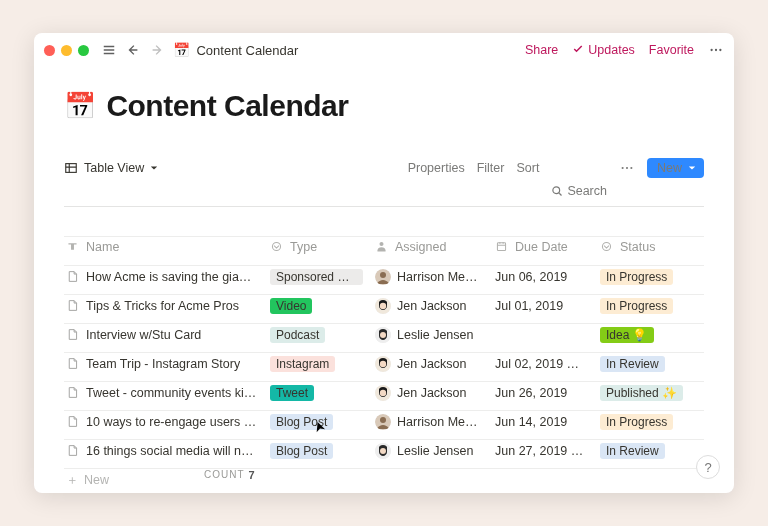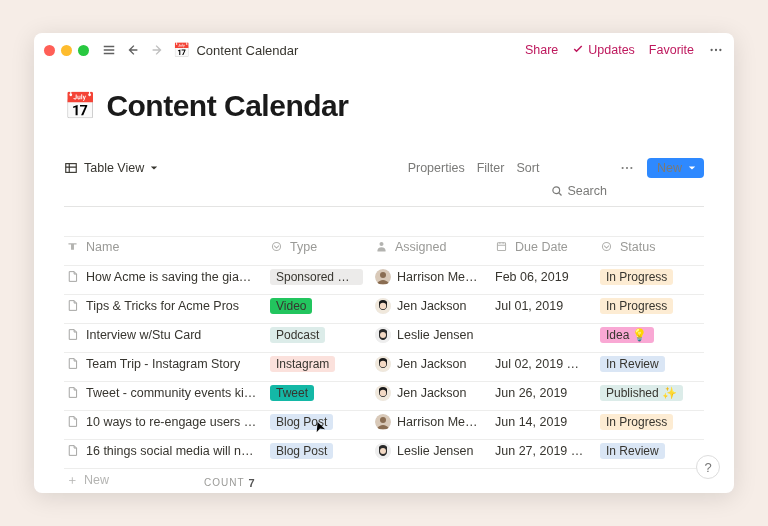--- a/index.html
+++ b/index.html
@@ -64,21 +64,21 @@
     display: inline-block; padding: 1px 6px; border-radius: 3px; font-size: 12px;
     max-width: 100%; overflow: hidden; text-overflow: ellipsis; white-space: nowrap;
   }
   .avatar {
     width: 16px; height: 16px; border-radius: 50%; flex: 0 0 auto;
     background: #eee; display: inline-flex; align-items: center; justify-content: center;
     overflow: hidden;
   }
   .avatar svg { width: 16px; height: 16px; }
   .tfoot-new { color: #b4b4b2; }
-  .tfoot-count { display: flex; justify-content: flex-start; padding-left: 140px; color: #9a9a97; font-size: 10px; letter-spacing: 1px; margin-top: 8px; }
+  .tfoot-count { display: flex; justify-content: flex-start; padding-left: 140px; color: #9a9a97; font-size: 10px; letter-spacing: 1px; }
   .tfoot-count b { color: #555; font-weight: 600; margin-left: 4px; letter-spacing: 0; font-size: 11px; }
 
   .help-btn {
     position: absolute; right: 14px; bottom: 14px;
     width: 24px; height: 24px; border-radius: 50%; border: 1px solid #ddd;
     display: flex; align-items: center; justify-content: center;
     color: #777; font-size: 13px; background: #fff;
   }
 
   .cursor { position: absolute; left: 279px; top: 386px; font-size: 14px; color: #000; }
@@ -233,21 +233,21 @@
               <span class="avatar">
                 <svg viewBox="0 0 16 16">
                   <circle cx="8" cy="8" r="8" fill="#d9c9b8"></circle>
                   <circle cx="8" cy="6" r="3" fill="#8a6d52"></circle>
                   <path d="M2 15c1-3 4-4 6-4s5 1 6 4" fill="#8a6d52"></path>
                 </svg>
               </span>
               <span class="truncate">Harrison Medoff</span>
             </div>
             <div class="cell">
-              <span class="truncate">Feb 06, 2019</span>
+              <span class="truncate">Jun 06, 2019</span>
             </div>
             <div class="cell">
               <span class="badge" style="background:#fdecd3"><span>In Progress</span></span>
             </div>
           </div>
           <div class="trow">
             <div class="cell first">
               <span class="page-icon"><svg viewBox="0 0 16 16" fill="none" stroke="currentColor" stroke-width="1.2">
                   <path d="M4 2h6l3 3v9H4z"></path>
                   <path d="M10 2v3h3"></path>
@@ -292,21 +292,21 @@
                   <path d="M4 4c0 0 1-2 4-2s4 2 4 2v5c0 2-2 4-4 4s-4-2-4-4z" fill="#2a2a2a"></path>
                   <circle cx="8" cy="8" r="3" fill="#f3d9c4"></circle>
                 </svg>
               </span>
               <span class="truncate">Leslie Jensen</span>
             </div>
             <div class="cell">
               <span class="truncate"></span>
             </div>
             <div class="cell">
-              <span class="badge" style="background:#f9a8d4"><span>Idea</span> 💡</span>
+              <span class="badge" style="background:#84cc16"><span>Idea</span> 💡</span>
             </div>
           </div>
           <div class="trow">
             <div class="cell first">
               <span class="page-icon"><svg viewBox="0 0 16 16" fill="none" stroke="currentColor" stroke-width="1.2">
                   <path d="M4 2h6l3 3v9H4z"></path>
                   <path d="M10 2v3h3"></path>
                 </svg></span>
               <span class="truncate">Team Trip - Instagram Story</span>
             </div>

